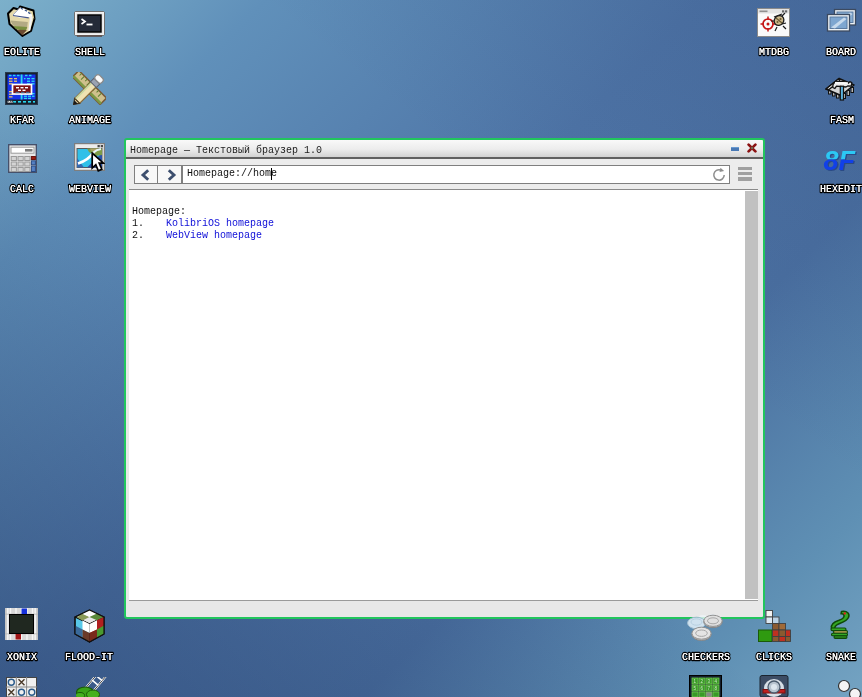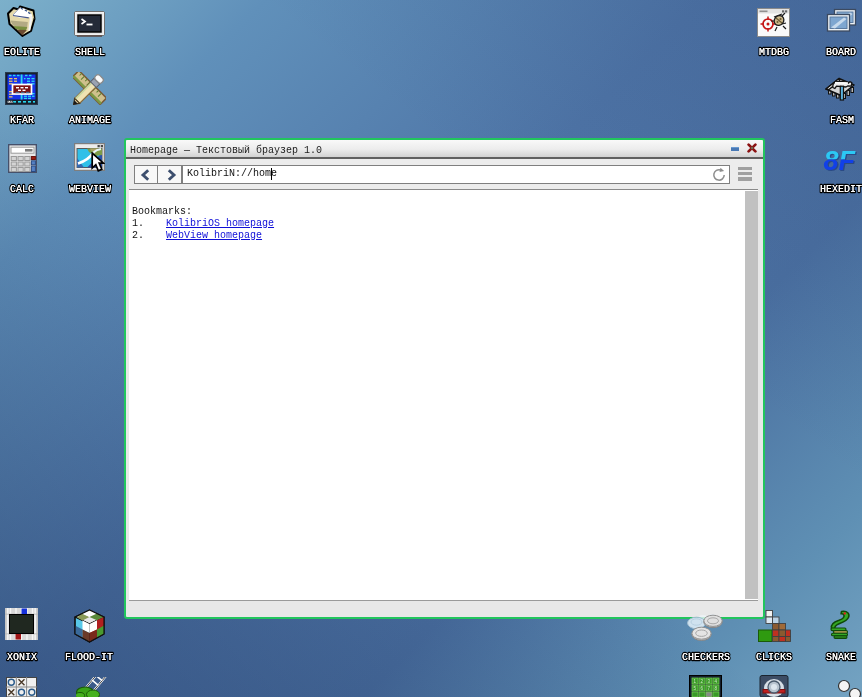--- a/index.html
+++ b/index.html
@@ -50,21 +50,21 @@
 #cursor{position:absolute;left:145px;top:28px;width:1px;height:12px;background:#000;}
 #refresh{position:absolute;left:586px;top:27px;}
 #burger{position:absolute;left:612px;top:27px;width:15px;height:13px;}
 #burger div{width:14px;height:3.2px;background:#a0a0a0;margin-bottom:2px;}
 #contentbox{
   position:absolute;left:3px;top:49px;width:629px;height:410px;
   background:#fff;border-top:1px solid #8a8a8a;border-bottom:1px solid #9a9a9a;
 }
 #scrollbar{position:absolute;right:0;top:1px;width:13px;height:408px;background:#c1c1c1;}
 .cl{position:absolute;font:10px/10px "Liberation Mono",monospace;color:#111;white-space:pre;}
-.cl a{color:#0f0fd8;text-decoration:underline;padding-left:16px;}
+.cl a{color:#0f0fd8;padding-left:16px;}
 </style>
 </head>
 <body>
 
 <div id="win">
   <div id="titlebar">
     <div id="title">Homepage — Текстовый браузер 1.0</div>
     <div id="mindash"></div>
     <svg id="closex" viewBox="0 0 10 10">
       <path d="M1.6 1.6 L8.4 8.4 M8.4 1.6 L1.6 8.4" stroke="#8c1212" stroke-width="2.7" stroke-linecap="round"></path>
@@ -74,35 +74,35 @@
   <div id="toolbar"></div>
   <div id="navbtns"></div>
   <div id="navdiv"></div>
   <svg style="position:absolute;left:14px;top:29px" width="11" height="12" viewBox="0 0 11 12">
     <path d="M8.2 1.2 L3 6 L8.2 10.8" fill="none" stroke="#3d4f6e" stroke-width="2.9"></path>
   </svg>
   <svg style="position:absolute;left:40px;top:29px" width="11" height="12" viewBox="0 0 11 12">
     <path d="M2.8 1.2 L8 6 L2.8 10.8" fill="none" stroke="#3d4f6e" stroke-width="2.9"></path>
   </svg>
   <div id="addrbar"></div>
-  <div id="addrtext">KolibriN://home</div>
+  <div id="addrtext">Homepage://home</div>
   <div id="cursor"></div>
   <svg id="refresh" width="14" height="15" viewBox="0 0 14 15">
     <path d="M8.6 3.0 A5.2 5.2 0 1 0 12.2 8.0" fill="none" stroke="#8e8e8e" stroke-width="1.5"></path>
     <polygon points="8.4,0.8 12.2,4.1 7.6,4.9" fill="#8e8e8e"></polygon>
   </svg>
   <div id="burger">
       <div></div>
       <div></div>
       <div></div>
     </div>
   <div id="contentbox">
     <div id="scrollbar"></div>
   </div>
-  <div class="cl" style="left:6px;top:67px">Bookmarks:</div>
+  <div class="cl" style="left:6px;top:67px">Homepage:</div>
   <div class="cl" style="left:6px;top:78.5px">1. <a>KolibriOS homepage</a></div>
   <div class="cl" style="left:6px;top:90.5px">2. <a>WebView homepage</a></div>
 </div>
 
 <svg class="icon" style="left:6px;top:4px" width="32" height="34" viewBox="0 0 32 34">
   <polygon points="2,9.5 7.5,4 12.5,5.5 14,2.5 19,4 27.5,6.5 28.5,15 25,27 16.5,32 3.5,20" fill="#e5d9aa" stroke="#000" stroke-width="2" stroke-linejoin="round"></polygon>
   <polygon points="7,10.5 14,3.5 19,4.8 26.5,10.8 25.8,13.2 14,13.8 7,11.8" fill="#ffffff"></polygon>
   <polygon points="24.2,11.5 26.8,12.2 24.2,26.5 22.3,27.2" fill="#f4f4f4"></polygon>
   <polygon points="26.5,7.5 28.3,15 26.3,12.8 25.5,9" fill="#e2d5a2"></polygon>
   <polygon points="4.5,16.5 21.8,18 21,25 6.8,21.5" fill="#b3aa84"></polygon>

